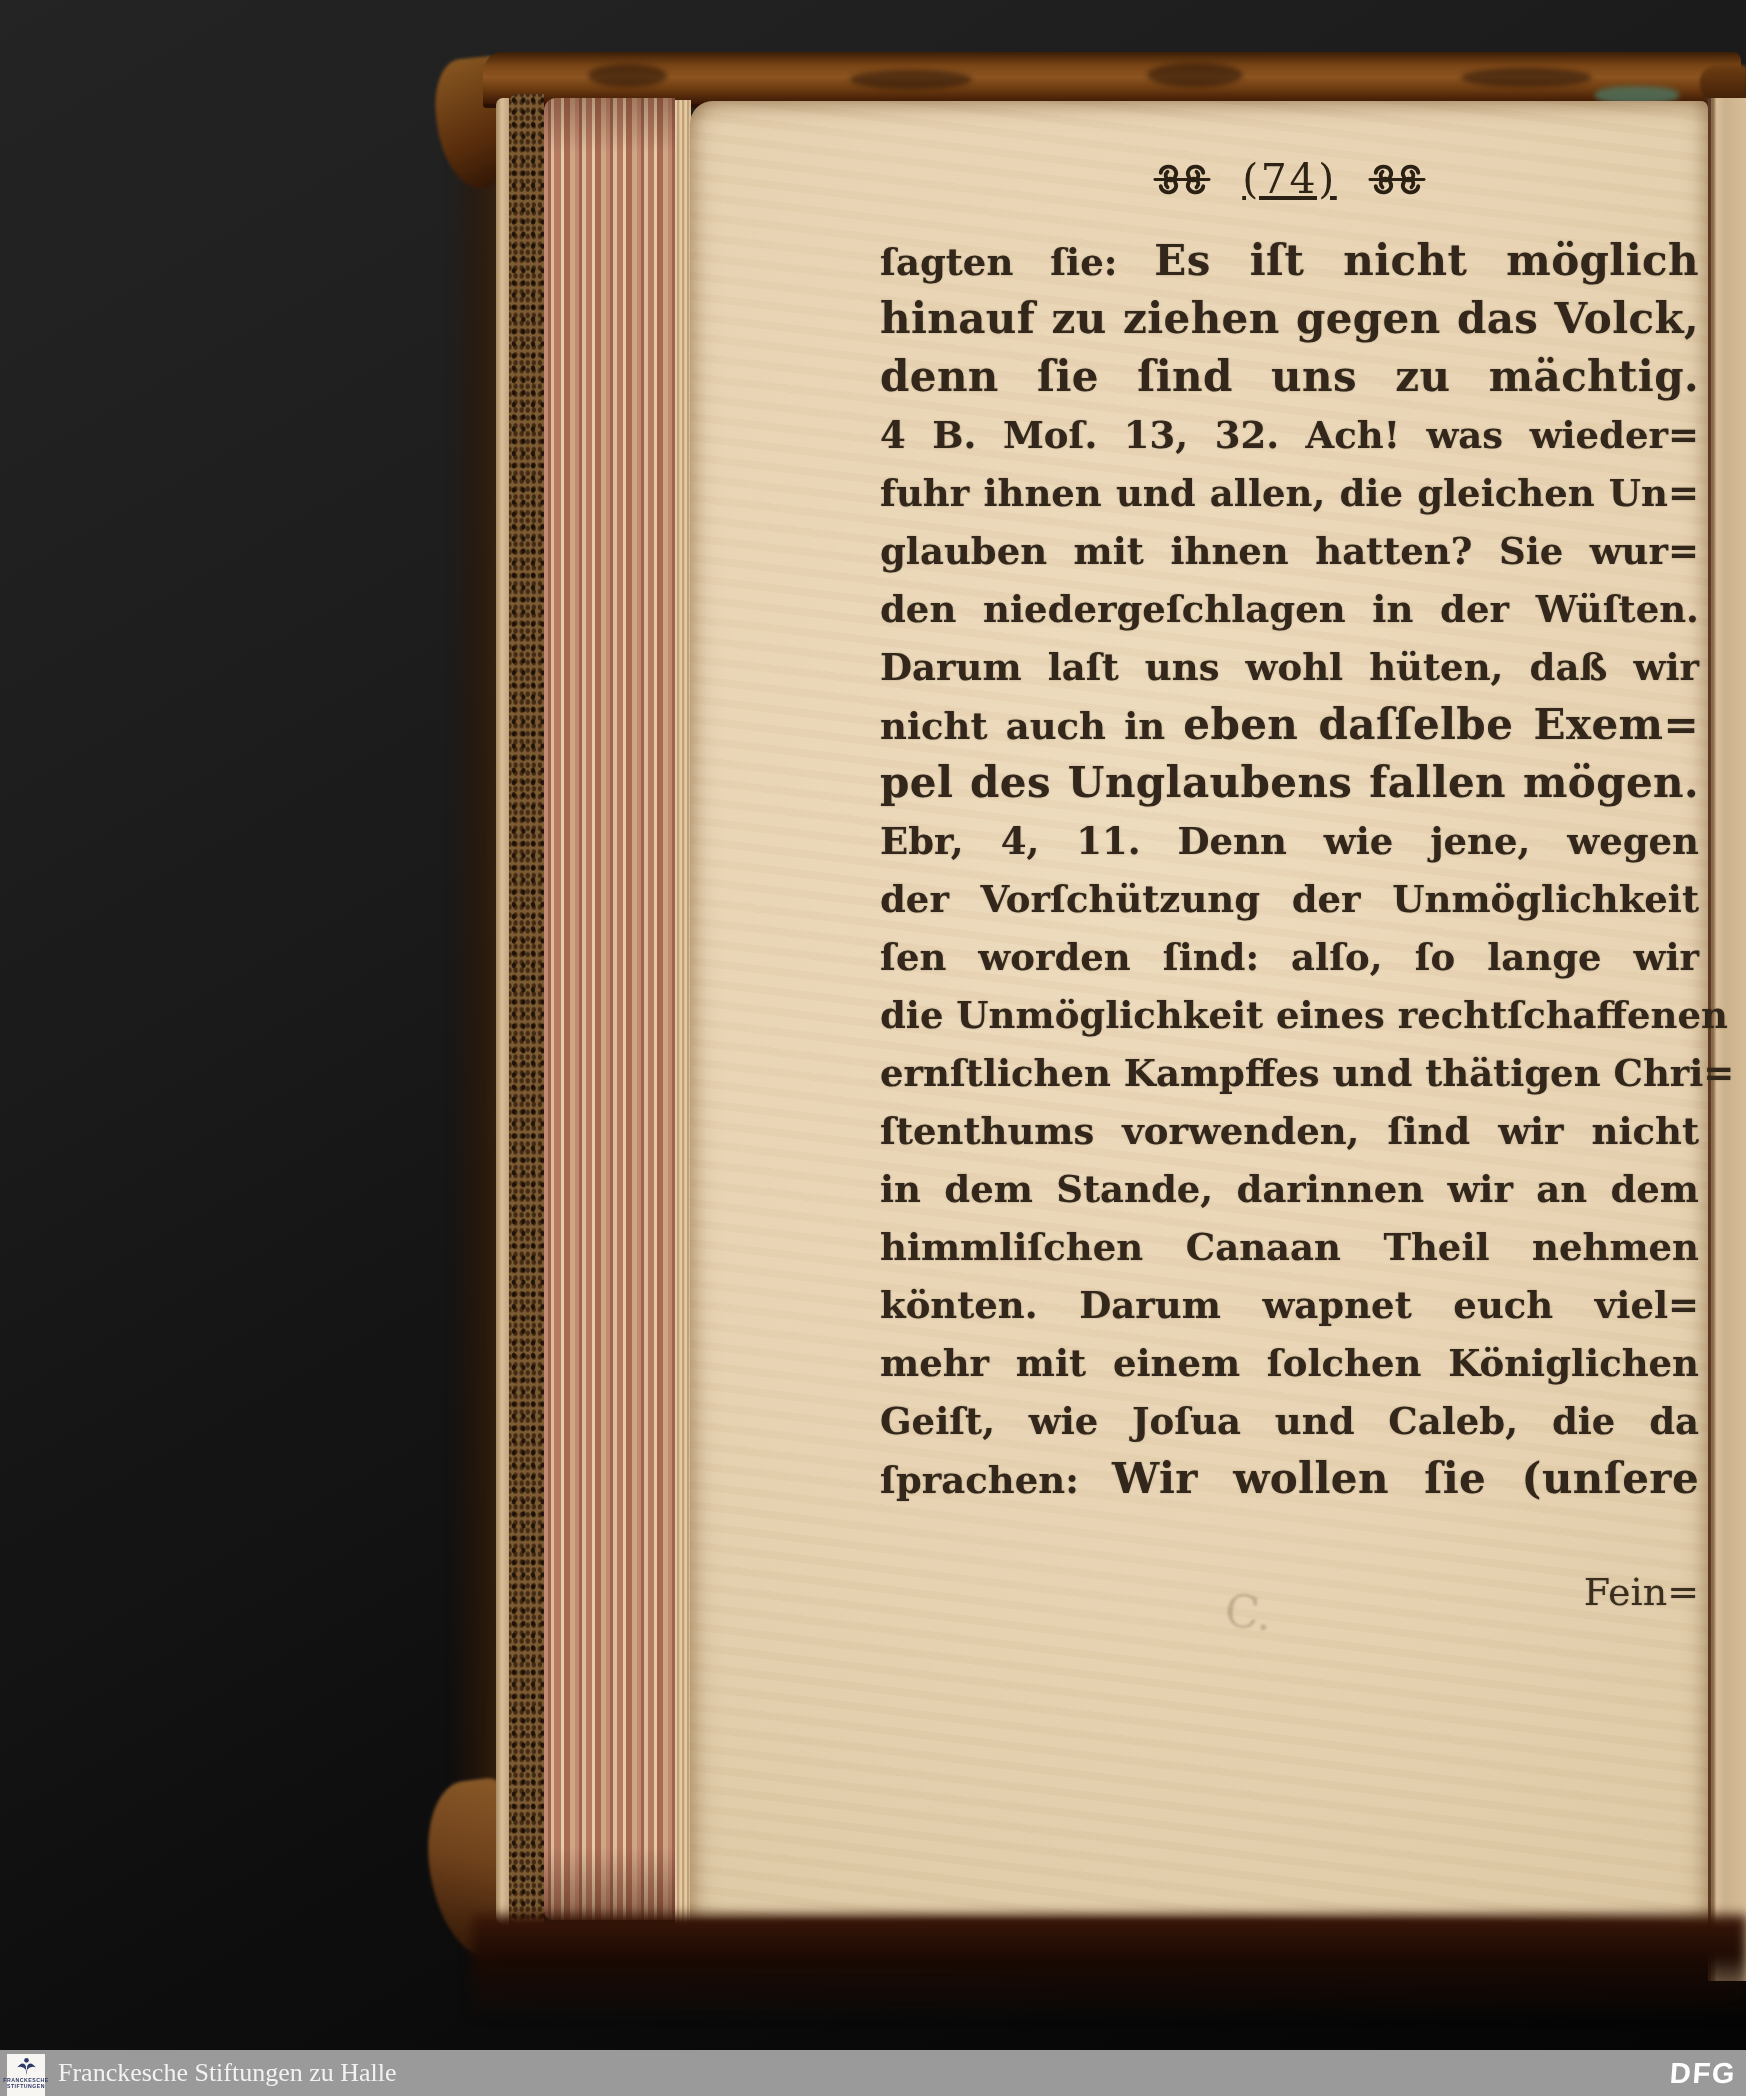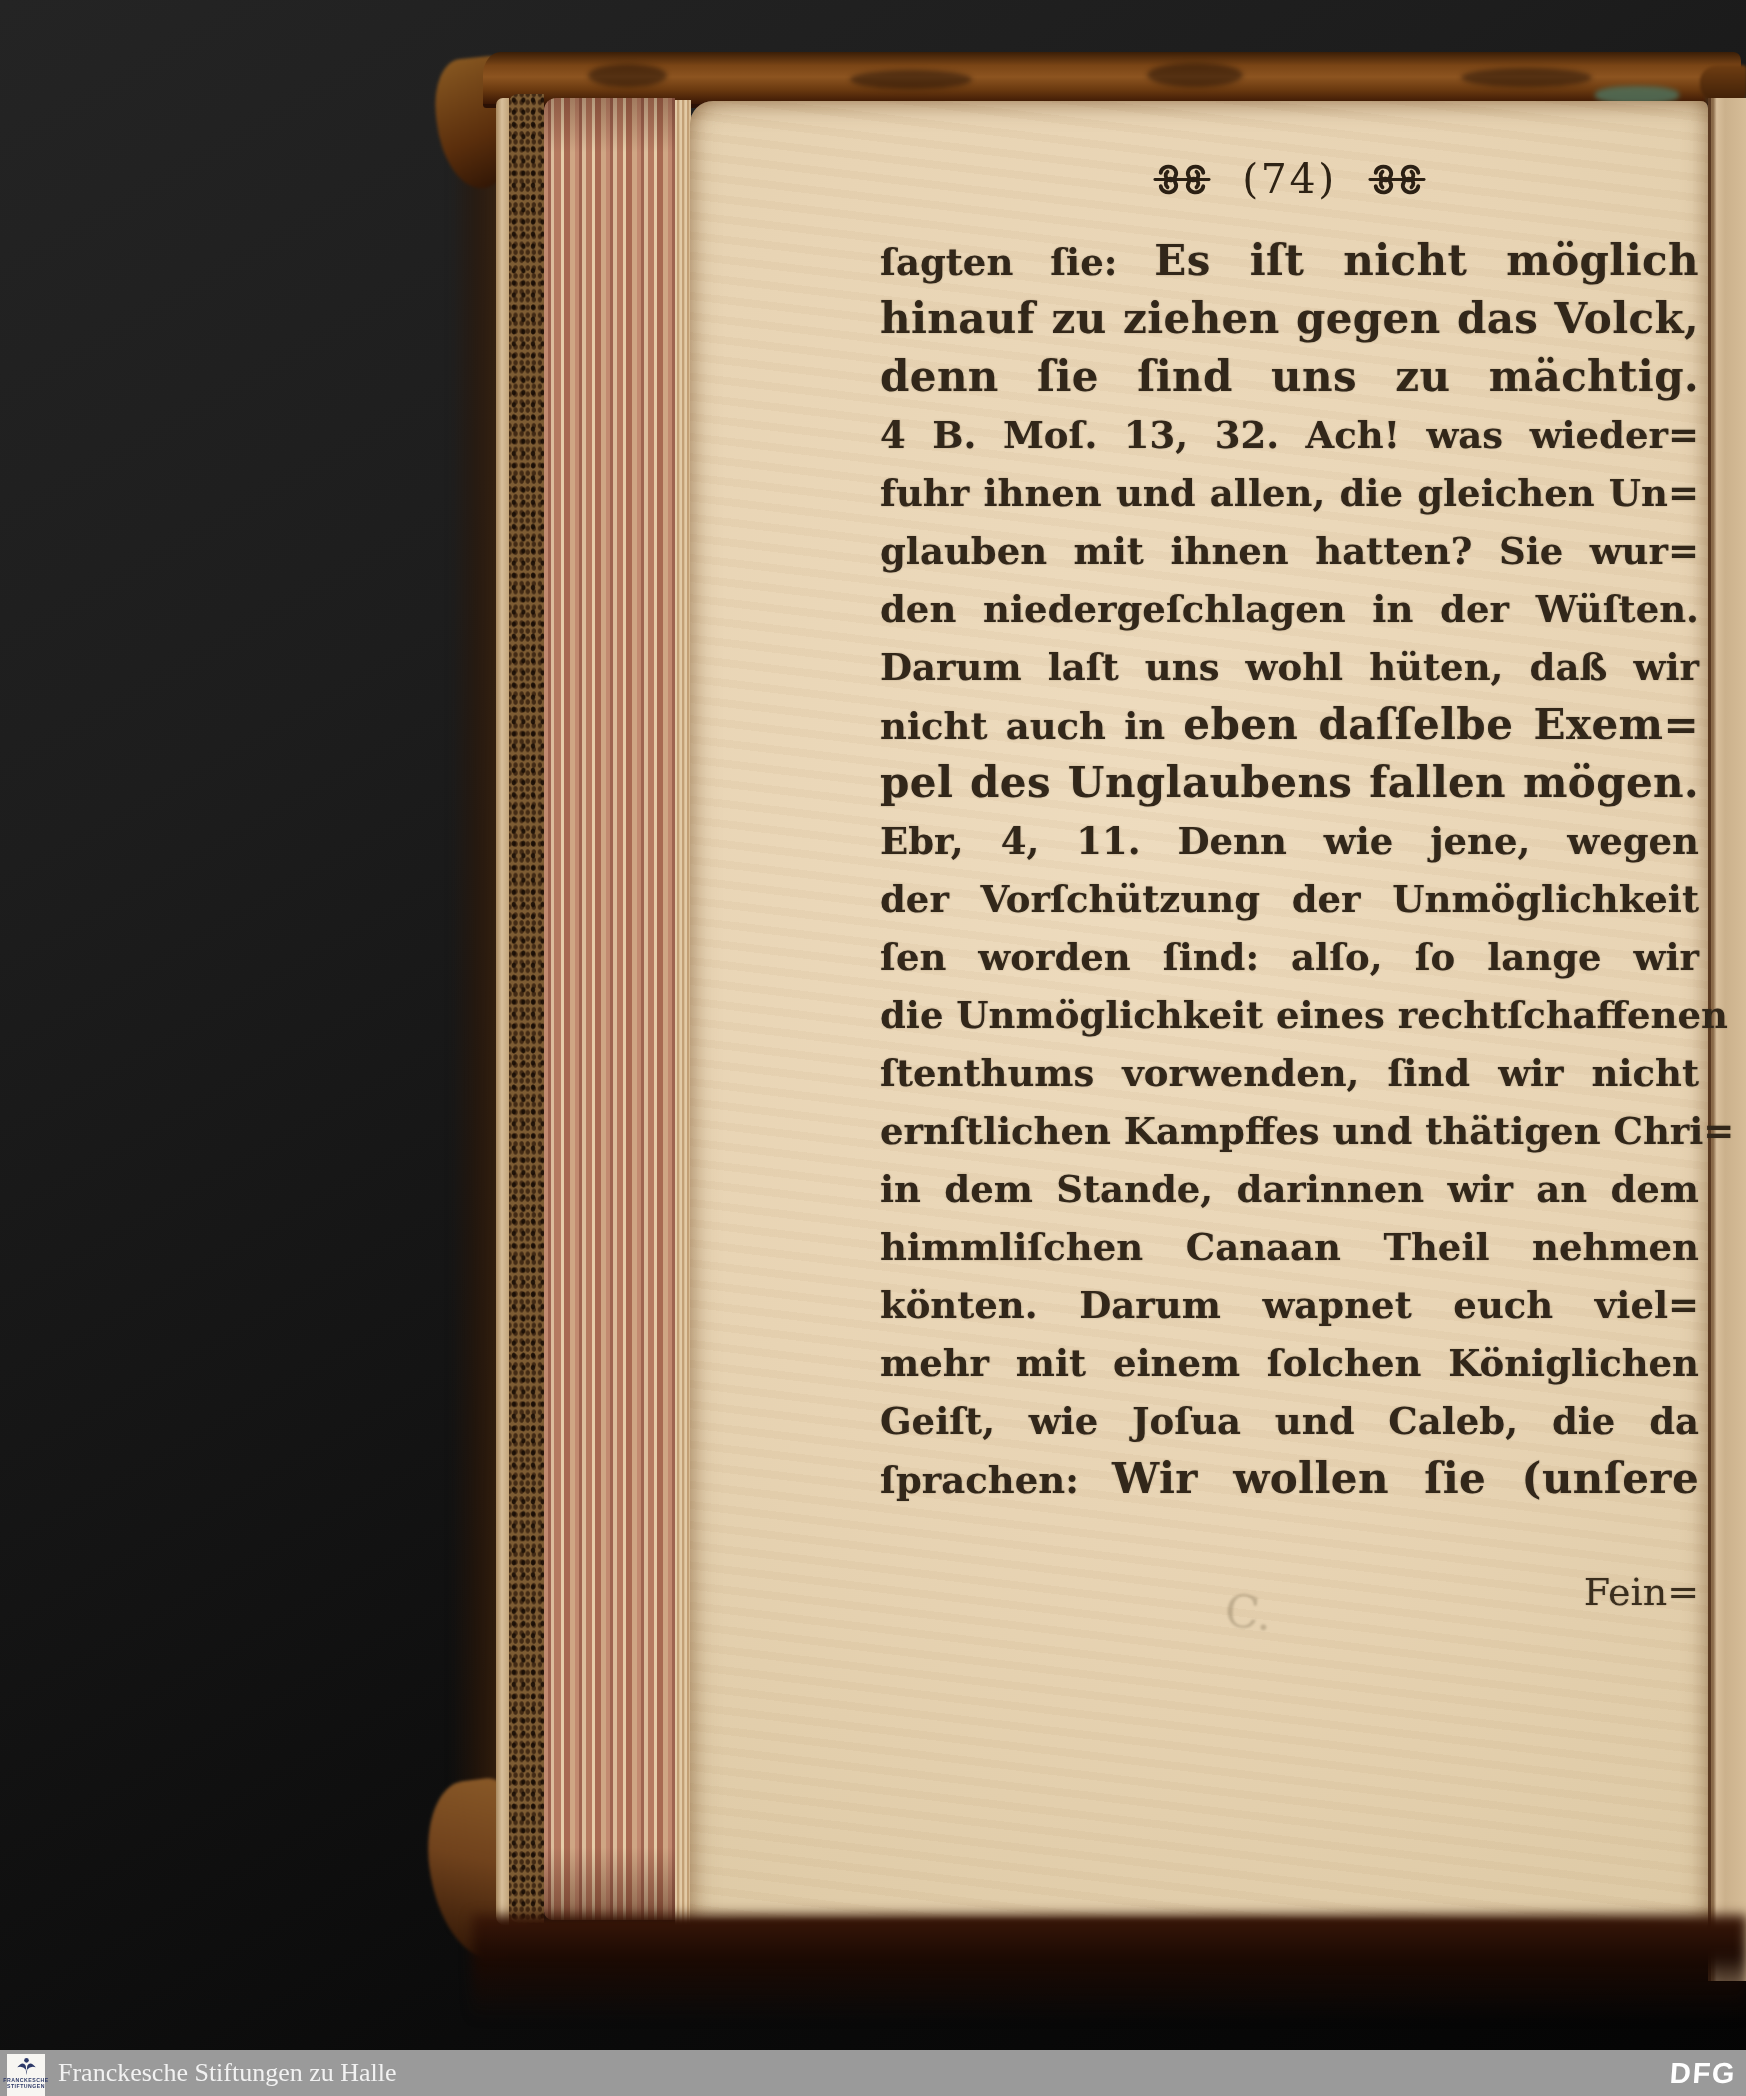--- a/index.html
+++ b/index.html
@@ -60,21 +60,21 @@
                inset 0 -17.5px 26px -15.7px rgba(110,75,40,.5);}
   .right-sliver{position:absolute;left:1708px;top:98px;width:38px;height:1883px;
     background:linear-gradient(90deg,#5a3a22 0 2.6px,#8a6a48 2.6px 5.2px,#d9c09c 8.7px,#cbb18c 45%,#d6bd98 100%);}
   .bottom-shadow{position:absolute;left:472px;top:1915px;width:1275px;height:105px;
     background:linear-gradient(180deg,#3a1708 0%,#1c0a03 40%,rgba(5,2,1,0) 100%);filter:blur(6.1px);}
   .bottom-line{position:absolute;left:489px;top:1920px;width:1219px;height:12.2px;background:#38150a;
     filter:blur(2.6px);border-radius:50%;}
 
   
   .page-header{position:absolute;left:190px;top:54px;width:819px;display:flex;
-    justify-content:center;align-items:center;gap:31px;color:#2b2014;}
+    justify-content:center;align-items:center;gap:31px;color:#2b2014;text-decoration:underline;}
   .page-number{font-size:41px;letter-spacing:2.6px;color:#2e2315;}
   .ornament{width:58px;height:45px;}
   .text-block{position:absolute;left:190px;top:131px;width:819px;color:#32271a;
     text-shadow:0 0 1.7px rgba(55,40,22,.35);}
   .line{font-size:37px;font-weight:bold;line-height:58px;height:58px;white-space:nowrap;
     text-align:justify;text-align-last:justify;overflow:visible;}
   .seg{display:inline;margin-top:43px;}
   .seg.em{font-size:42px;letter-spacing:0.4px;}
   .catchword{position:absolute;left:190px;top:1469px;width:819px;text-align:right;
     font-size:38px;font-weight:normal;color:#3a2e1e;text-shadow:0 0 1.7px rgba(55,40,22,.35);}
@@ -145,22 +145,22 @@
         <div class="line"><span class="seg">fuhr ihnen und allen, die gleichen Un=</span></div>
         <div class="line"><span class="seg">glauben mit ihnen hatten? Sie wur=</span></div>
         <div class="line"><span class="seg">den niedergeſchlagen in der Wüſten.</span></div>
         <div class="line"><span class="seg">Darum laſt uns wohl hüten, daß wir</span></div>
         <div class="line"><span class="seg">nicht auch in </span><span class="seg em">eben daſſelbe Exem=</span></div>
         <div class="line"><span class="seg em">pel des Unglaubens fallen mögen.</span></div>
         <div class="line"><span class="seg">Ebr, 4, 11.   Denn wie jene, wegen</span></div>
         <div class="line"><span class="seg">der Vorſchützung der Unmöglichkeit</span></div>
         <div class="line"><span class="seg">ſen worden ſind:  alſo, ſo lange wir</span></div>
         <div class="line"><span class="seg">die Unmöglichkeit eines rechtſchaffenen</span></div>
+        <div class="line"><span class="seg">ernſtlichen Kampffes und thätigen Chri=</span></div>
         <div class="line"><span class="seg">ſtenthums vorwenden, ſind wir nicht</span></div>
-        <div class="line"><span class="seg">ernſtlichen Kampffes und thätigen Chri=</span></div>
         <div class="line"><span class="seg">in dem Stande, darinnen wir an dem</span></div>
         <div class="line"><span class="seg">himmliſchen Canaan Theil nehmen</span></div>
         <div class="line"><span class="seg">könten.   Darum wapnet euch viel=</span></div>
         <div class="line"><span class="seg">mehr mit einem ſolchen Königlichen</span></div>
         <div class="line"><span class="seg">Geiſt, wie Joſua und Caleb, die da</span></div>
         <div class="line"><span class="seg">ſprachen:  </span><span class="seg em">Wir wollen ſie (unſere</span></div>
       </div>
 
     <div class="catchword">Fein=</div>
     <div class="ghost-c">C.</div>

